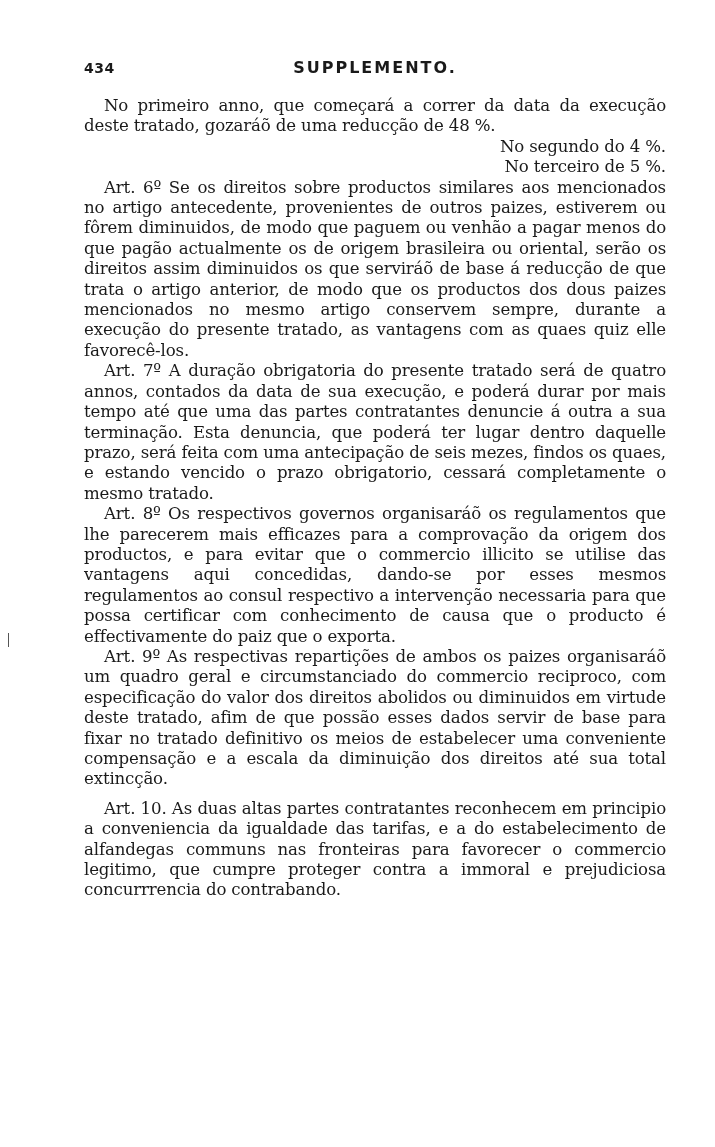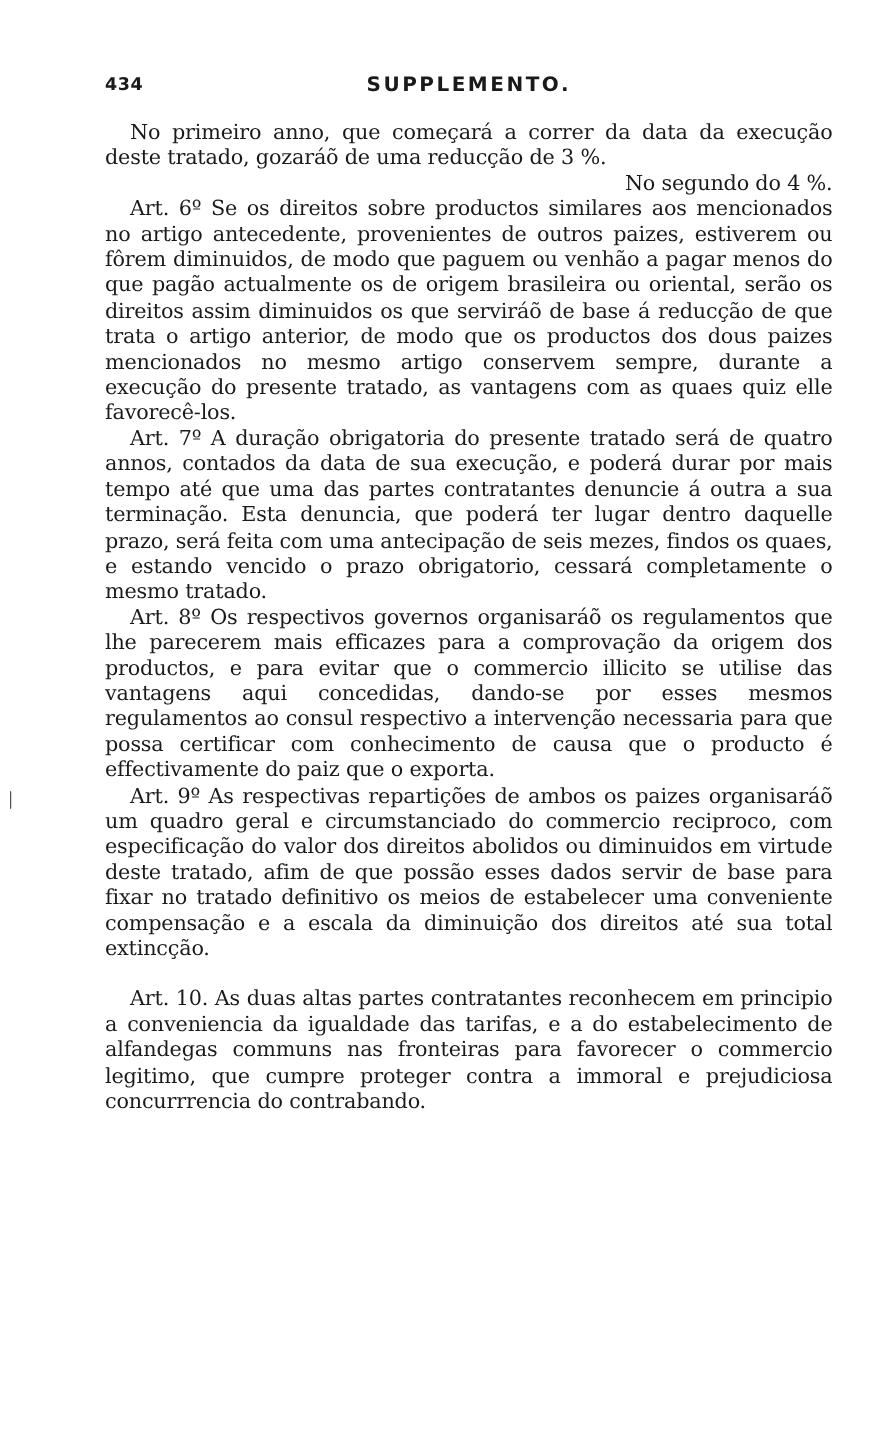--- a/index.html
+++ b/index.html
@@ -53,21 +53,21 @@
     letter-spacing: -0.15px;
   }
   .para {
     margin: 0;
     text-indent: 20px;
   }
   .para.short {
     text-align: right;
   }
   .para.gap {
-    margin-top: 20px;
+    margin-top: 9px;
   }
   .margin-mark {
     position: absolute;
     left: 8px;
     top: 633px;
     width: 1px;
     height: 14px;
     background: #555;
   }
 </style>
@@ -76,21 +76,22 @@
 
 <div class="margin-mark"></div>
 
 <div class="page">
   <div class="header">
     <span class="page-number">434</span>
     <div class="running-head">SUPPLEMENTO.</div>
   </div>
 
   <div class="body-text">
-    <p class="para">No primeiro anno, que começará a correr da data da execução deste tratado, gozaráõ de uma reducção de 3 %.</p>
+    <p class="para">No primeiro anno, que começará a correr da data da execução deste tratado, gozaráõ de uma reducção de 48 %.</p>
     <p class="para short">No segundo do 4 %.</p>
+    <p class="para short">No terceiro de 5 %.</p>
     <p class="para">Art. 6º Se os direitos sobre productos similares aos mencionados no artigo antecedente, provenientes de outros paizes, estiverem ou fôrem diminuidos, de modo que paguem ou venhão a pagar menos do que pagão actualmente os de origem brasileira ou oriental, serão os direitos assim diminuidos os que serviráõ de base á reducção de que trata o artigo anterior, de modo que os productos dos dous paizes mencionados no mesmo artigo conservem sempre, durante a execução do presente tratado, as vantagens com as quaes quiz elle favorecê-los.</p>
     <p class="para">Art. 7º A duração obrigatoria do presente tratado será de quatro annos, contados da data de sua execução, e poderá durar por mais tempo até que uma das partes contratantes denuncie á outra a sua terminação. Esta denuncia, que poderá ter lugar dentro daquelle prazo, será feita com uma antecipação de seis mezes, findos os quaes, e estando vencido o prazo obrigatorio, cessará completamente o mesmo tratado.</p>
     <p class="para">Art. 8º Os respectivos governos organisaráõ os regulamentos que lhe parecerem mais efficazes para a comprovação da origem dos productos, e para evitar que o commercio illicito se utilise das vantagens aqui concedidas, dando-se por esses mesmos regulamentos ao consul respectivo a intervenção necessaria para que possa certificar com conhecimento de causa que o producto é effectivamente do paiz que o exporta.</p>
     <p class="para">Art. 9º As respectivas repartições de ambos os paizes organisaráõ um quadro geral e circumstanciado do commercio reciproco, com especificação do valor dos direitos abolidos ou diminuidos em virtude deste tratado, afim de que possão esses dados servir de base para fixar no tratado definitivo os meios de estabelecer uma conveniente compensação e a escala da diminuição dos direitos até sua total extincção.</p>
     <p class="para gap">Art. 10. As duas altas partes contratantes reconhecem em principio a conveniencia da igualdade das tarifas, e a do estabelecimento de alfandegas communs nas fronteiras para favorecer o commercio legitimo, que cumpre proteger contra a immoral e prejudiciosa concurrrencia do contrabando.</p>
   </div>
 </div>
 
 </body></html>

